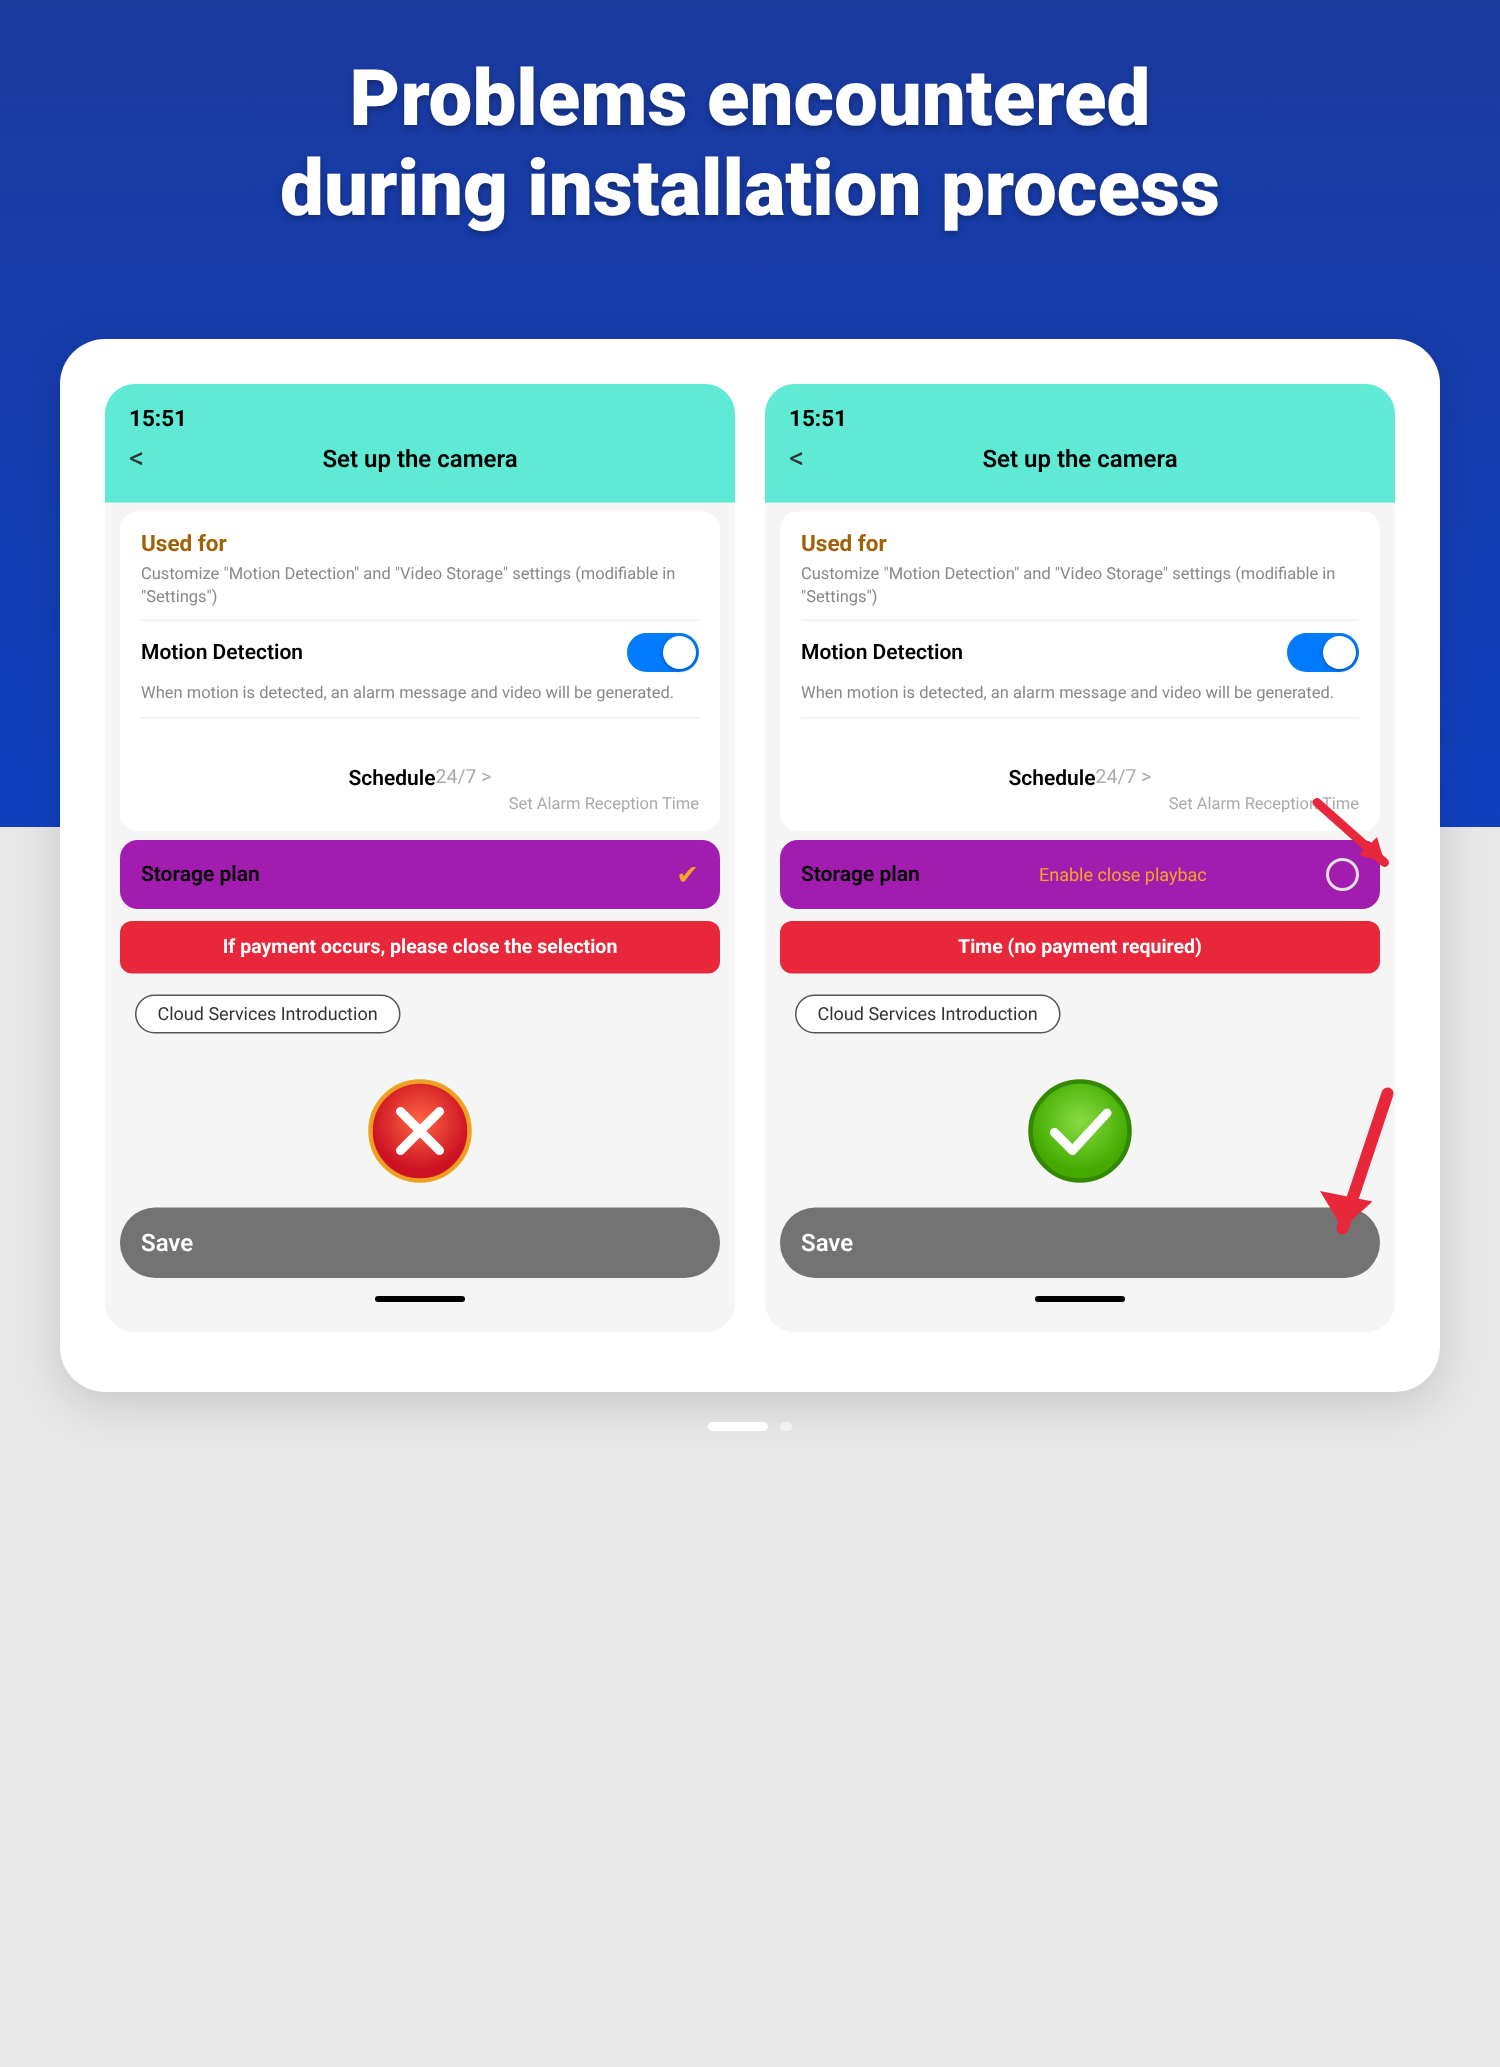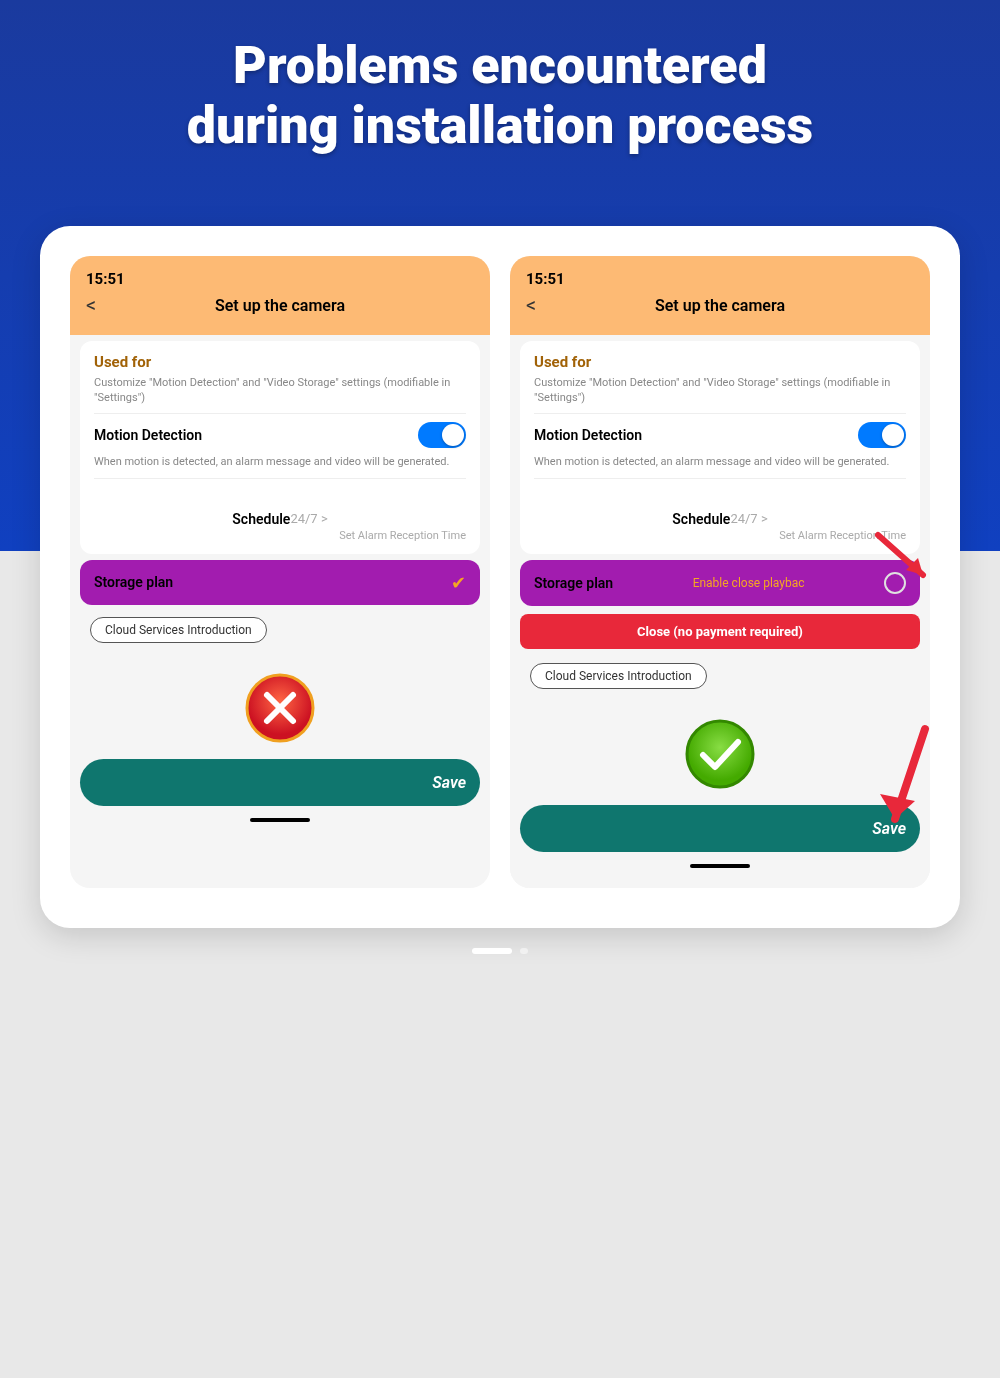--- a/index.html
+++ b/index.html
@@ -44,21 +44,21 @@
     .phone-panel {
       flex: 1;
       background: #f5f5f5;
       border-radius: 20px;
       padding: 0;
       overflow: visible;
       position: relative;
     }
 
     .phone-top {
-      background: #fdba74;
+      background: #5eead4;
       border-radius: 20px 20px 0 0;
       padding: 14px 16px 10px;
     }
 
     .status-bar {
       font-size: 15px;
       font-weight: 700;
       color: #000;
       margin-bottom: 8px;
     }
@@ -263,30 +263,29 @@
       height: 70px;
     }
 
     .check-icon {
       width: 70px;
       height: 70px;
     }
 
     .save-btn {
       width: 100%;
-      background: #0f766e;
+      background: #737373;
       border-radius: 30px;
       padding: 14px;
-      text-align: right;
+      text-align: left;
       color: white;
       font-size: 16px;
       font-weight: 600;
       cursor: pointer;
       margin-top: 4px;
-      font-style: italic;
     }
 
     .home-bar {
       width: 60px;
       height: 4px;
       background: #000;
       border-radius: 2px;
       margin: 12px auto 0;
     }
 
@@ -349,20 +348,21 @@
         <div class="alarm-label">Set Alarm Reception Time</div>
       </div>
 
       <div class="storage-section">
         <div class="storage-row">
           <span class="storage-label">Storage plan</span>
           <span class="storage-check">✔</span>
         </div>
       </div>
 
+      <div class="red-banner">If payment occurs, please close the selection</div>
 
       <div style="margin: 4px 10px;">
         <div class="cloud-intro-btn">Cloud Services Introduction</div>
       </div>
 
       <div class="phone-bottom">
         <div class="status-icon-wrap">
           
           <svg class="x-icon" viewBox="0 0 70 70">
             <defs>
@@ -413,21 +413,21 @@
           <span class="storage-cloud-text">Enable close playbac</span>
           <div class="storage-circle"></div>
         </div>
 
         <svg style="position:absolute;top:-30px;right:-18px;width:70px;height:60px;" viewBox="0 0 70 60">
           <line x1="10" y1="5" x2="55" y2="45" stroke="#e8283a" stroke-width="6" stroke-linecap="round"></line>
           <polygon points="55,45 38,40 50,28" fill="#e8283a"></polygon>
         </svg>
       </div>
 
-      <div class="close-banner">Close (no payment required)</div>
+      <div class="close-banner">Time (no payment required)</div>
 
       <div style="margin: 4px 10px;">
         <div class="cloud-intro-btn">Cloud Services Introduction</div>
       </div>
 
       <div class="phone-bottom" style="position:relative;">
         <div class="status-icon-wrap">
           
           <svg class="check-icon" viewBox="0 0 70 70">
             <defs>

